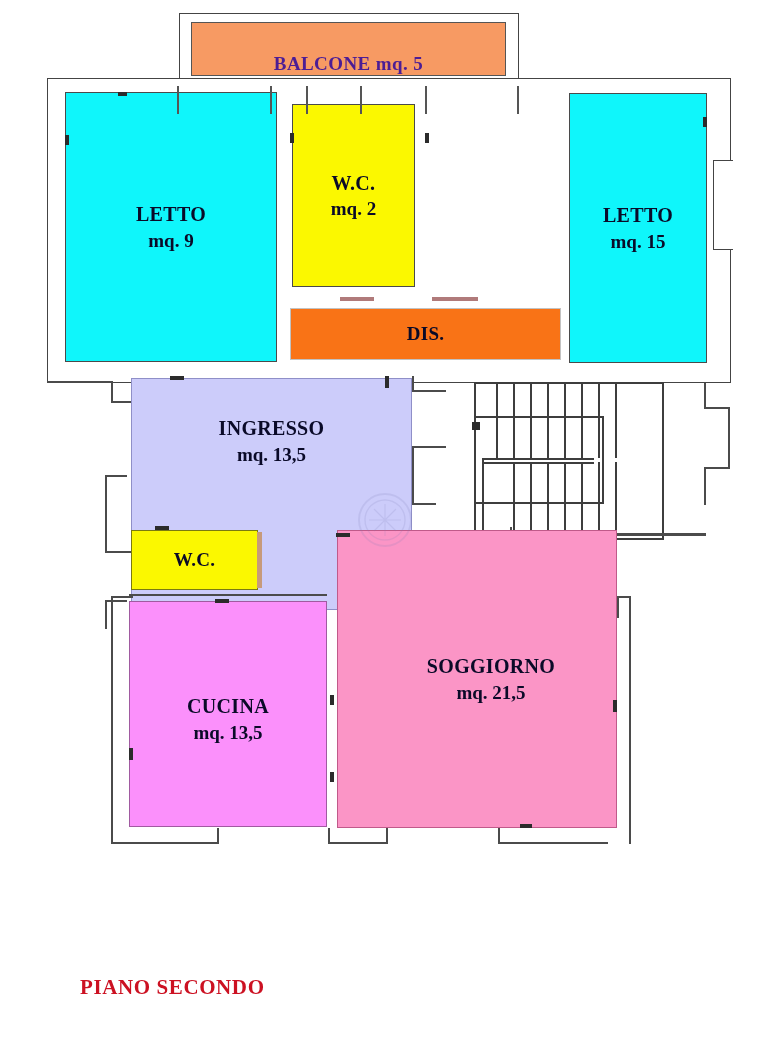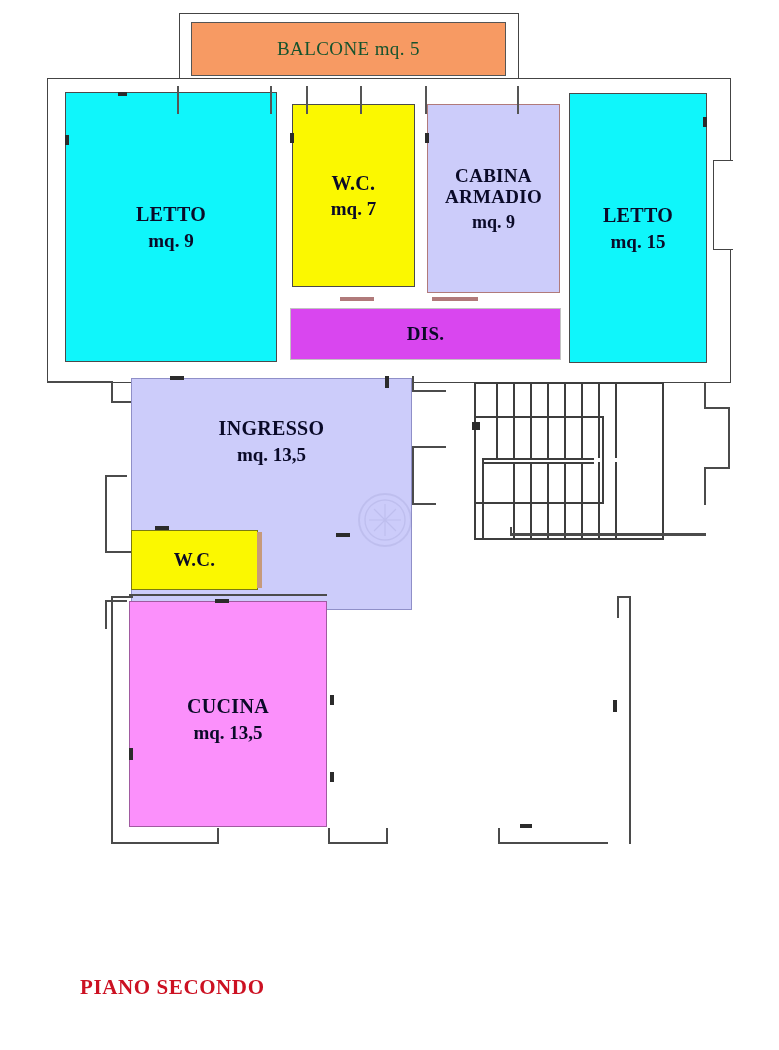--- a/index.html
+++ b/index.html
@@ -49,35 +49,35 @@
   }
   .door {
     position: absolute;
     background: #2b2b2b;
   }
 
   
   .c-cyan      { background: #0ff6fb; }
   .c-yellow    { background: #fbf800; }
   .c-lavender  { background: #ccccfa; }
-  .c-grey      { background: #d946ef; text-align: right; }
+  .c-grey      { background: #f97316; text-align: right; }
   .c-grey-d    { background: #cccccc; }
   .c-pink      { background: #fb95c6; }
   .c-magenta   { background: #fb90fb; }
 
   .balcone {
     position: absolute;
     box-sizing: border-box;
     background: #f79a63;
     border: 1px solid #555;
     display: flex;
-    align-items: center;
+    align-items: flex-end;
     justify-content: center;
-    color: #14532d;
-    font-weight: normal;
+    color: #4c1d95;
+    font-weight: bold;
     letter-spacing: .4px;
   }
 
   
   #stairs { position: absolute; }
   #stairs .step { position: absolute; background: #3d3d3d; }
 
   
   #floor-title {
     position: absolute;
@@ -109,28 +109,23 @@
 
   <div class="whitefill" style="left:713px; top:160px; width:20px; height:90px; background:#fff; border-left:1px solid #444; border-top:1px solid #444; border-bottom:1px solid #444; box-sizing:border-box;"></div>
 
   <div class="room c-cyan" style="left:65px; top:92px; width:212px; height:270px;">
     <div class="rname" style="font-size:20px;">LETTO</div>
     <div class="rarea" style="font-size:19px; margin-top:4px;">mq. 9</div>
   </div>
 
   <div class="room c-yellow" style="left:292px; top:104px; width:123px; height:183px;">
     <div class="rname" style="font-size:20px;">W.C.</div>
-    <div class="rarea" style="font-size:19px; margin-top:4px;">mq. 7</div>
-  </div>
-
-  <div class="room c-lavender" style="left:427px; top:104px; width:133px; height:189px; border:1px solid #b07a7a;">
-    <div class="rname" style="font-size:19px;">CABINA</div>
-    <div class="rname" style="font-size:19px;">ARMADIO</div>
-    <div class="rarea" style="font-size:18px; margin-top:4px;">mq. 9</div>
-  </div>
+    <div class="rarea" style="font-size:19px; margin-top:4px;">mq. 2</div>
+  </div>
+
 
   <div class="room c-cyan" style="left:569px; top:93px; width:138px; height:270px;">
     <div class="rname" style="font-size:20px;">LETTO</div>
     <div class="rarea" style="font-size:19px; margin-top:4px;">mq. 15</div>
   </div>
 
   <div class="room c-grey" style="left:290px; top:308px; width:271px; height:52px; border:1px solid #c2c2c2;">
     <div class="rname" style="font-size:19px;">DIS.</div>
   </div>
 
@@ -218,20 +213,24 @@
   <div class="wallline" style="left:704px; top:467px; width:26px; height:2px;"></div>
   <div class="wallline" style="left:704px; top:467px; width:2px; height:38px;"></div>
   <div class="wallline" style="left:510px; top:533px; width:196px; height:3px;"></div>
   <div class="wallline" style="left:510px; top:527px; width:2px; height:9px;"></div>
 
   <div class="room c-magenta" style="left:129px; top:601px; width:198px; height:226px; border:1px solid #a05aa0;">
     <div class="rname" style="font-size:20px; margin-top:10px;">CUCINA</div>
     <div class="rarea" style="font-size:19px; margin-top:4px;">mq. 13,5</div>
   </div>
 
+  <div class="room c-pink" style="left:337px; top:530px; width:280px; height:298px; border:1px solid #c05a8a;">
+    <div class="rname" style="font-size:20px; margin-left:28px;">SOGGIORNO</div>
+    <div class="rarea" style="font-size:19px; margin-top:4px; margin-left:28px;">mq. 21,5</div>
+  </div>
 
 
   <div class="door" style="left:129px; top:748px; width:4px; height:12px;"></div>
   <div class="door" style="left:215px; top:599px; width:14px; height:4px;"></div>
   <div class="door" style="left:330px; top:695px; width:4px; height:10px;"></div>
   <div class="door" style="left:330px; top:772px; width:4px; height:10px;"></div>
   <div class="door" style="left:336px; top:533px; width:14px; height:4px;"></div>
   <div class="door" style="left:613px; top:700px; width:4px; height:12px;"></div>
   <div class="door" style="left:520px; top:824px; width:12px; height:4px;"></div>
 

